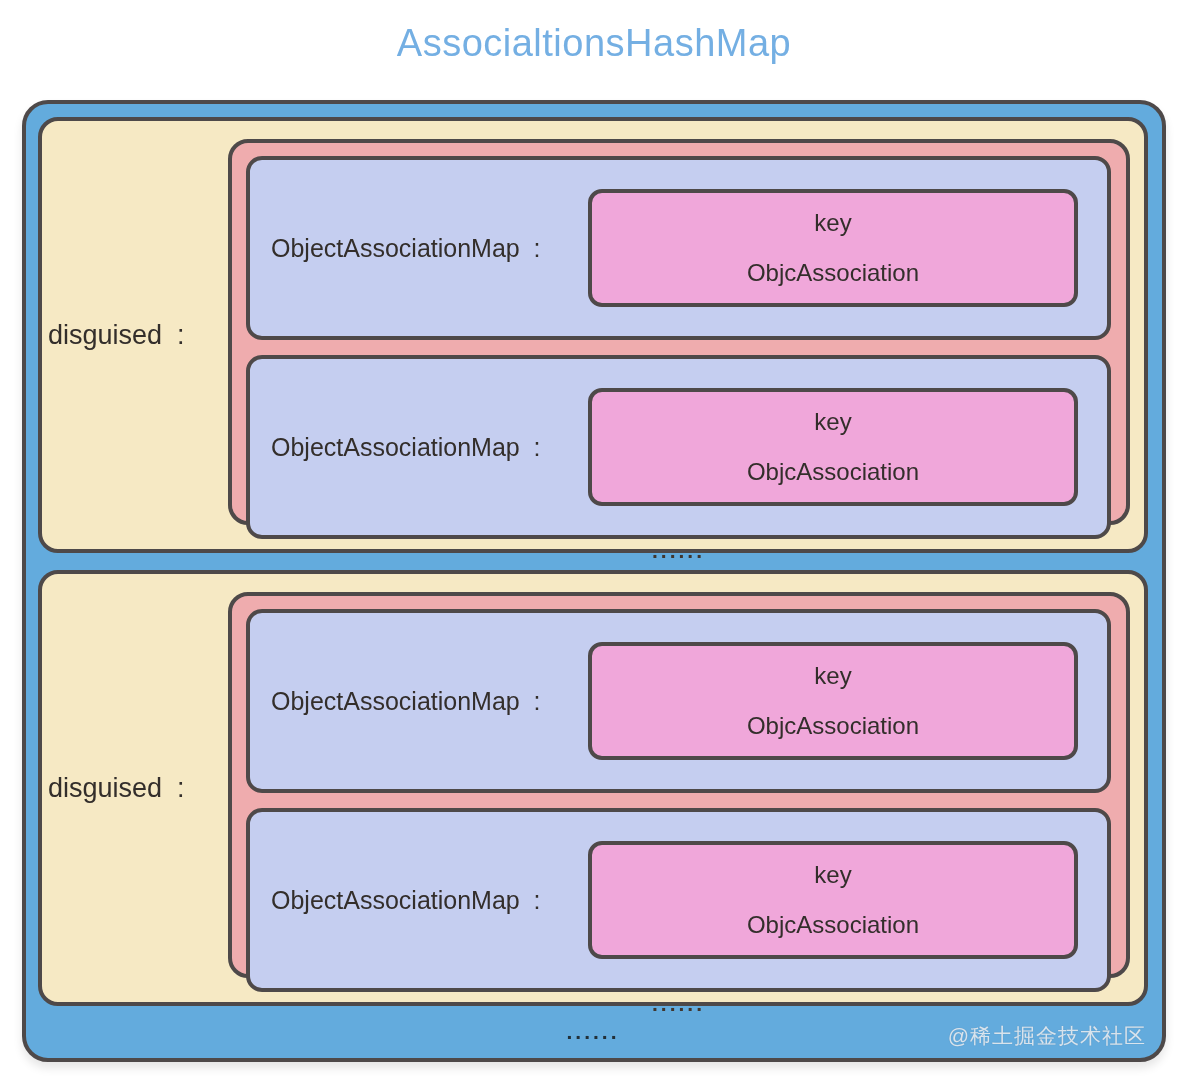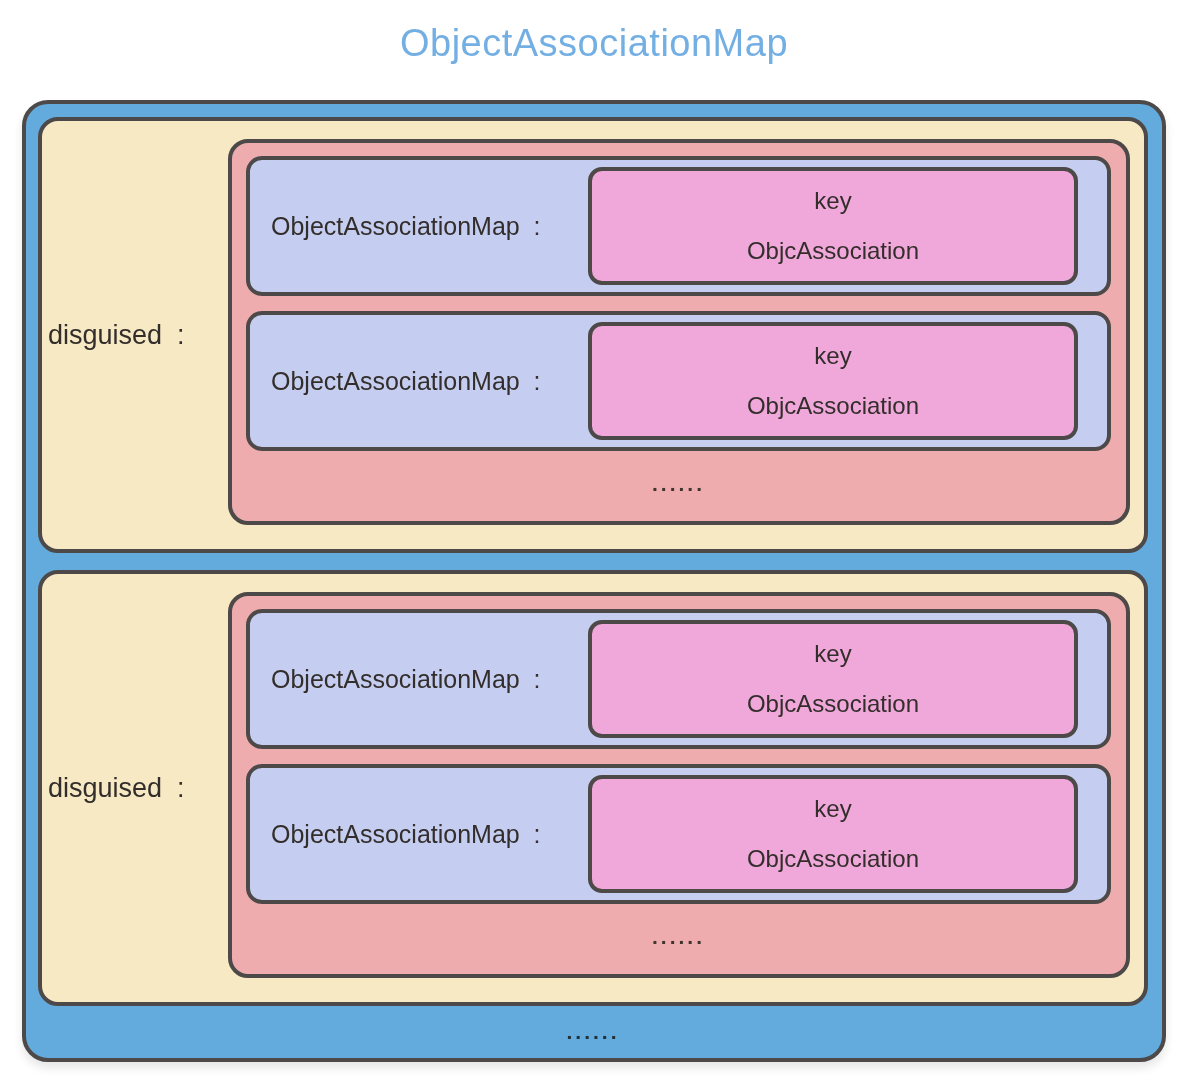--- a/index.html
+++ b/index.html
@@ -54,21 +54,21 @@
     flex: 1;
     margin: 18px 14px 24px 0;
     background: #EFACAE;
     border: 4px solid #4E4949;
     border-radius: 20px;
     display: flex;
     flex-direction: column;
     padding: 13px 15px 0 14px;
   }
   .entry-row {
-    height: 140px;
+    height: 184px;
     flex-shrink: 0;
     background: #C5CEF0;
     border: 4px solid #4E4949;
     border-radius: 16px;
     display: flex;
     align-items: center;
   }
   .entry-row + .entry-row { margin-top: 15px; }
   .entry-label {
     margin-left: 21px;
@@ -121,21 +121,21 @@
     right: 16px; bottom: 8px;
     font-size: 21px;
     color: rgba(246,248,250,0.80);
     text-shadow: 0 0 1px rgba(90,110,130,0.45);
     letter-spacing: 1px;
   }
 </style>
 </head>
 <body>
 
-<div class="title">ObjectAssociationMap</div>
+<div class="title">AssocialtionsHashMap</div>
 
 <div class="outer">
 
   <div class="section">
     <div class="section-label">disguised  :</div>
     <div class="map-box">
       <div class="entry-row">
         <div class="entry-label">ObjectAssociationMap  :</div>
         <div class="key-box">
           <div class="key-line">key</div>
@@ -169,13 +169,14 @@
           <div class="key-line">key</div>
           <div class="key-line">ObjcAssociation</div>
         </div>
       </div>
       <div class="map-ellipsis">......</div>
     </div>
   </div>
 
   <div class="bottom-row">......</div>
 
+  <div class="watermark">@稀土掘金技术社区</div>
 </div>
 
 </body></html>

